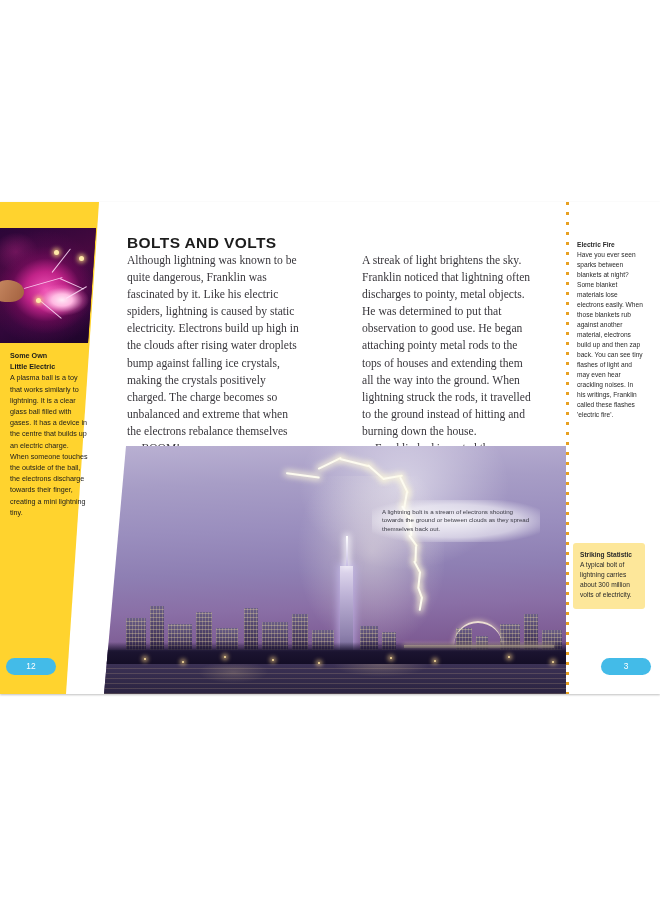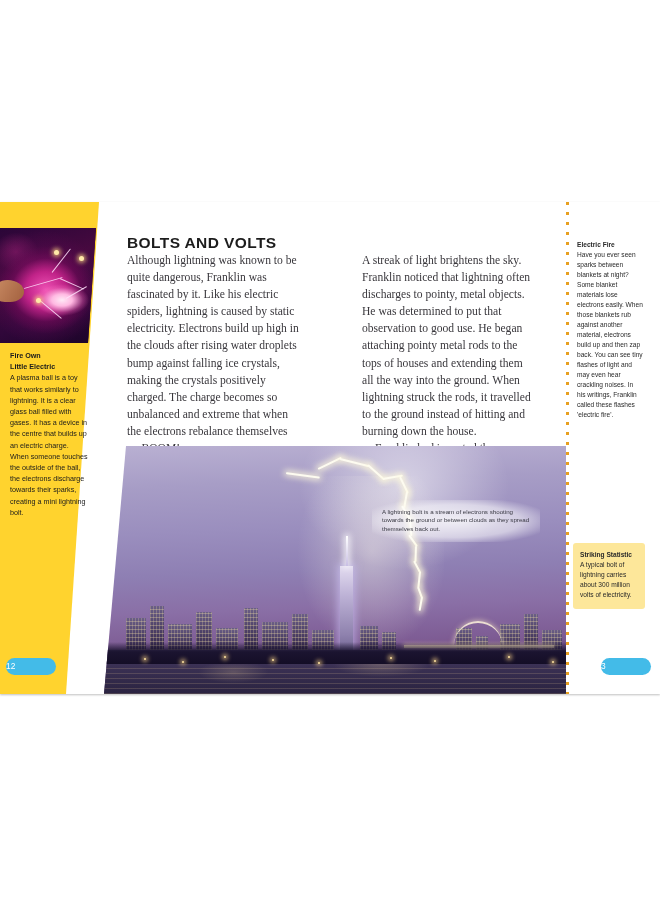--- a/index.html
+++ b/index.html
@@ -324,20 +324,21 @@
   .page-number {
     position: absolute;
     bottom: 19px;
     height: 17px;
     width: 50px;
     background: #43BBE8;
     border-radius: 9px;
     color: #ffffff;
     font-size: 8.4px;
     line-height: 17px;
+    text-align: center;
     font-family: "Liberation Sans", sans-serif;
     z-index: 7;
   }
   #page-number-left  { left: 6px; }
   #page-number-right { right: 9px; }
 </style>
 </head>
 <body>
 
 <div id="stage">
@@ -427,23 +428,23 @@
       <div class="arc" style="left:60px; top:50px; width:26px; transform:rotate(24deg);"></div>
       <div class="arc" style="left:52px; top:44px; width:30px; transform:rotate(-52deg);"></div>
       <div class="arc" style="left:40px; top:72px; width:28px; transform:rotate(40deg);"></div>
       <div class="arc" style="left:66px; top:70px; width:24px; transform:rotate(-30deg);"></div>
       <div class="spark" style="left:54px; top:22px;"></div>
       <div class="spark" style="left:79px; top:28px;"></div>
       <div class="spark" style="left:36px; top:70px;"></div>
     </div>
 
     <div class="sidebar-note">
-      <span class="note-title">Fire Own</span>
+      <span class="note-title">Some Own</span>
       <span class="note-title">Little Electric</span>
-      <span class="note-body">A plasma ball is a toy that works similarly to lightning. It is a clear glass ball filled with gases. It has a device in the centre that builds up an electric charge. When someone touches the outside of the ball, the electrons discharge towards their sparks, creating a mini lightning bolt.</span>
+      <span class="note-body">A plasma ball is a toy that works similarly to lightning. It is a clear glass ball filled with gases. It has a device in the centre that builds up an electric charge. When someone touches the outside of the ball, the electrons discharge towards their finger, creating a mini lightning tiny.</span>
     </div>
 
     <div class="dotted-rule"></div>
 
     <div class="margin-col">
       <div class="margin-note" id="note-electric-fire">
         <span class="note-title">Electric Fire</span>
         <span class="note-body">Have you ever seen sparks between blankets at night? Some blanket materials lose electrons easily. When those blankets rub against another material, electrons build up and then zap back. You can see tiny flashes of light and may even hear crackling noises. In his writings, Franklin called these flashes 'electric fire'.</span>
       </div>
 

